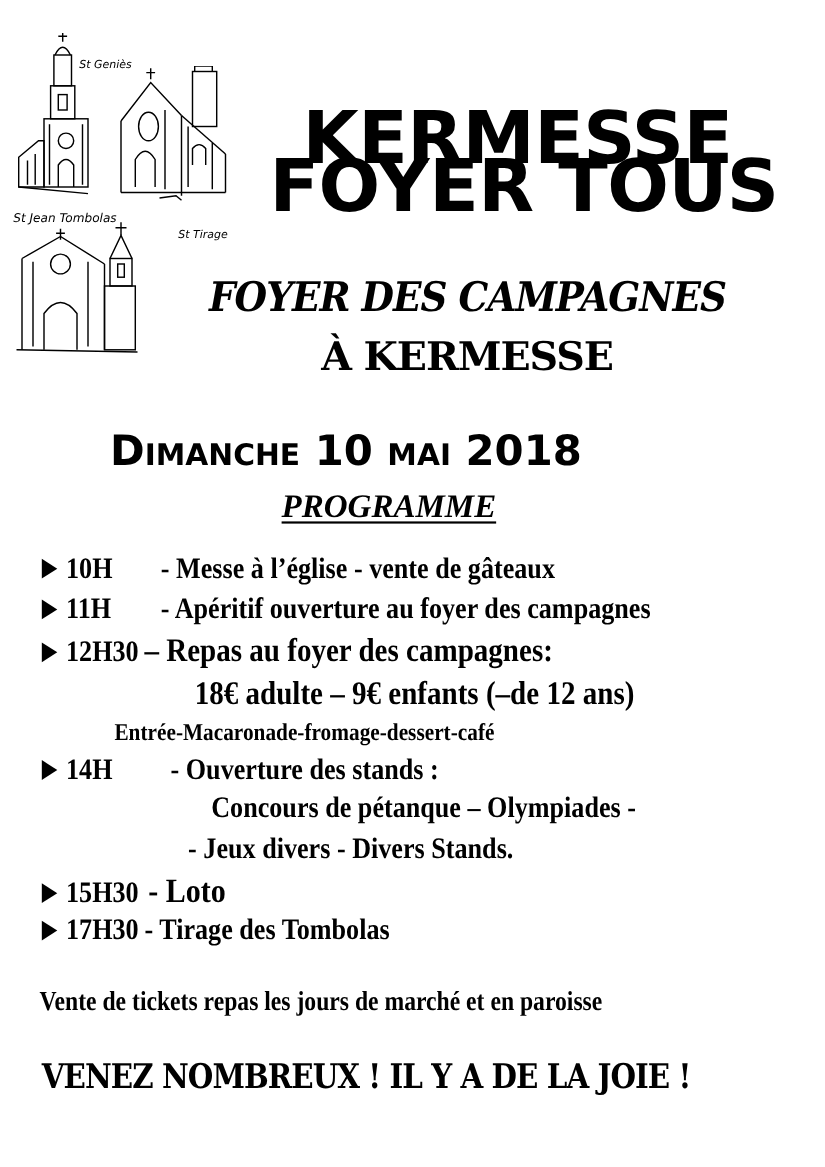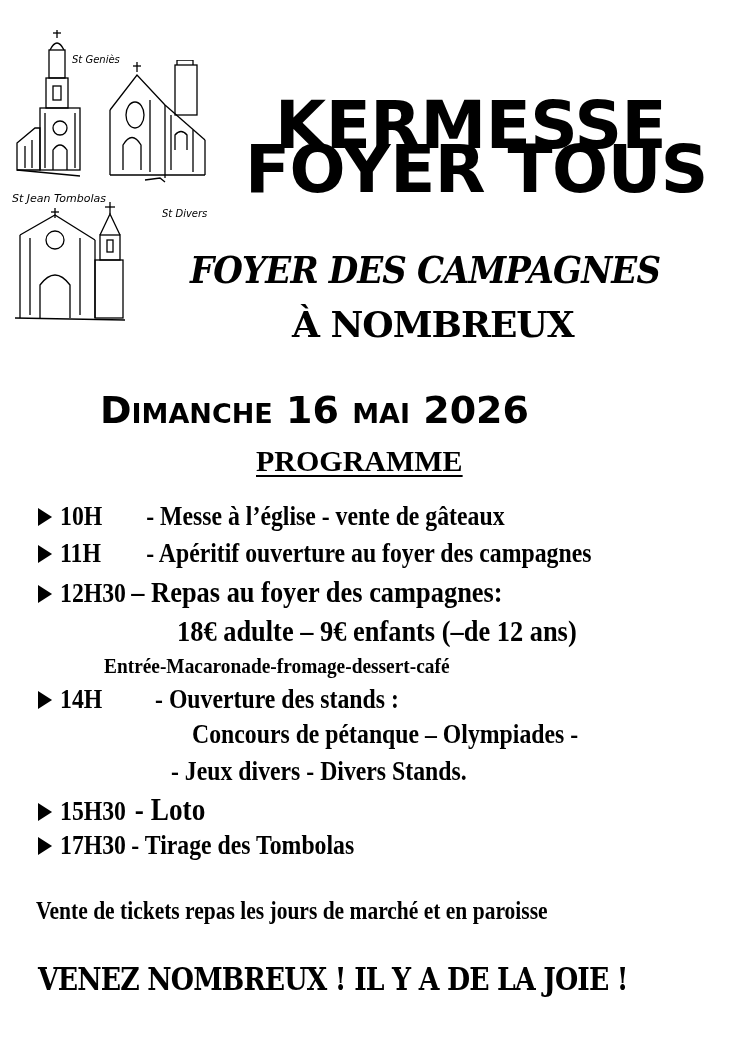--- a/index.html
+++ b/index.html
@@ -2,21 +2,21 @@
 <html><head>
 <meta charset="utf-8">
 <style>
   html, body { margin:0; padding:0; background:#ffffff; }
   body { width:750px; height:1061px; position:relative; overflow:hidden; color:#000; font-family:"Liberation Serif", serif; }
   .abs { position:absolute; }
   .sans-title { font-family:"DejaVu Sans", sans-serif; font-weight:bold; font-size:66px; line-height:1; letter-spacing:-0.5px; }
   .western { font-family:"DejaVu Serif", serif; font-weight:bold; font-style:italic; letter-spacing:-1px; }
   .western-up { font-family:"DejaVu Serif", serif; font-weight:bold; letter-spacing:-1px; }
   .date { font-family:"DejaVu Sans", sans-serif; font-weight:bold; font-size:38px; font-variant:small-caps; white-space:nowrap; }
-  .prog-title { font-family:"Liberation Serif", serif; font-weight:bold; font-size:30px; text-decoration:underline; text-decoration-thickness:2px; text-underline-offset:4px; }
+  .prog-title { font-family:"Liberation Serif", serif; font-weight:bold; font-size:30px; text-decoration:underline; text-decoration-thickness:2px; text-underline-offset:4px;font-style:italic; }
   .line { font-family:"Liberation Serif", serif; font-weight:bold; font-size:27px; white-space:nowrap; transform-origin:left top; transform:scaleX(0.88); }
   .tri { display:inline-block; width:0; height:0; border-top:9px solid transparent; border-bottom:9px solid transparent; border-left:16px solid #000; margin-right:9px; vertical-align:-1px; }
   .church-label { font-family:"DejaVu Sans", sans-serif; font-style:italic; font-size:10px; }
   svg { display:block; }
 </style>
 </head>
 <body>
 
 <div class="abs" style="left:0;top:28px;width:210px;height:300px;">
 
@@ -51,21 +51,21 @@
     <path d="M72 5 L72 0 L88 0 L88 5"></path>
     <line x1="60" y1="45" x2="100" y2="80"></line>
     <line x1="100" y1="80" x2="100" y2="115"></line>
     <path d="M70 90 L70 75 Q76 68 82 75 L82 90"></path>
     <line x1="5" y1="115" x2="100" y2="115"></line>
     <line x1="45" y1="40" x2="45" y2="112"></line>
       <line x1="66" y1="55" x2="66" y2="110"></line>
       <line x1="88" y1="70" x2="88" y2="112"></line>
     <path d="M40 120 L55 118 L60 122"></path>
   </svg>
-  <div class="abs church-label" style="left:162px;top:180px;">St Divers</div>
+  <div class="abs church-label" style="left:162px;top:180px;">St Tirage</div>
 
   <div class="abs church-label" style="left:12px;top:164px;font-size:11px;">St Jean Tombolas</div>
   <svg class="abs" style="left:10px;top:172px;" width="120" height="125" viewBox="0 0 120 125" fill="none" stroke="#000" stroke-width="1.3">
     <line x1="100" y1="2" x2="100" y2="14"></line>
       <line x1="95" y1="7" x2="105" y2="7"></line>
     <path d="M90 35 L100 14 L110 35"></path>
     <rect x="90" y="35" width="20" height="25"></rect>
     <rect x="97" y="40" width="6" height="12"></rect>
     <path d="M10 35 L45 15 L85 40"></path>
     <line x1="45" y1="8" x2="45" y2="18"></line>
@@ -78,23 +78,23 @@
       <line x1="70" y1="38" x2="70" y2="115"></line>
     <rect x="85" y="60" width="28" height="58"></rect>
     <line x1="5" y1="118" x2="115" y2="120"></line>
   </svg>
 </div>
 
 <div class="abs sans-title" style="left:275px;top:50px;margin-top:43px;">KERMESSE</div>
 <div class="abs sans-title" style="left:245px;top:137px;">FOYER TOUS</div>
 
 <div class="abs western" style="left:190px;top:248px;font-size:37px;white-space:nowrap;transform:scaleX(0.92);transform-origin:left top;">FOYER DES CAMPAGNES</div>
-<div class="abs western-up" style="left:292px;top:303px;font-size:36px;white-space:nowrap;">À NOMBREUX</div>
+<div class="abs western-up" style="left:292px;top:303px;font-size:36px;white-space:nowrap;">À KERMESSE</div>
 
-<div class="abs date" style="left:100px;top:388px;letter-spacing:0px;">Dimanche 16 mai 2026</div>
+<div class="abs date" style="left:100px;top:388px;letter-spacing:0px;">Dimanche 10 mai 2018</div>
 
 <div class="abs prog-title" style="left:256px;top:444px;">PROGRAMME</div>
 
 <div>
   <div class="abs line" style="left:38px;top:501px;">
     <span class="tri"></span><span style="display:inline-block;width:98px;">10H</span><span>- Messe à l’église - vente de gâteaux</span>
   </div>
   <div class="abs line" style="left:38px;top:538px;">
     <span class="tri"></span><span style="display:inline-block;width:98px;">11H</span><span>- Apéritif ouverture au foyer des campagnes</span>
   </div>

